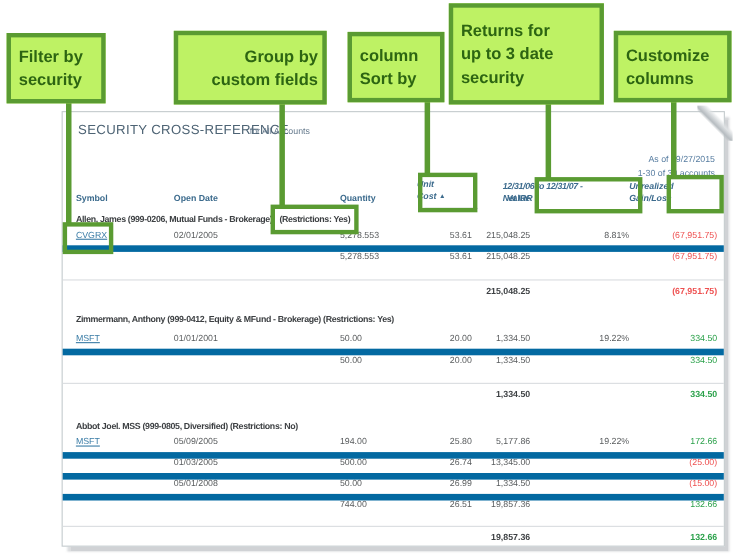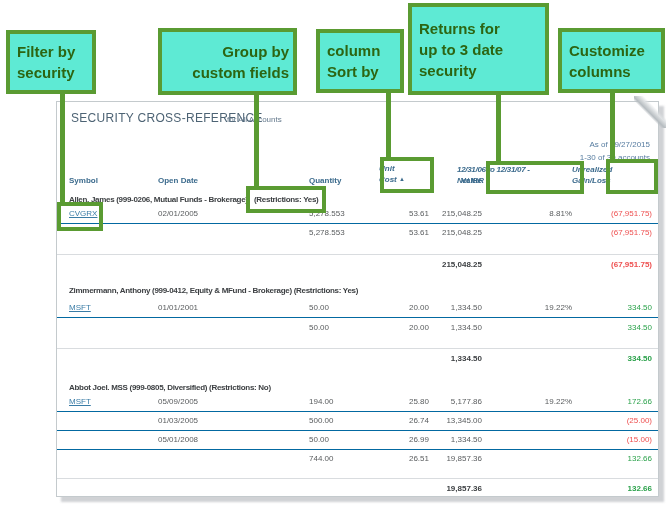--- a/index.html
+++ b/index.html
@@ -1,20 +1,20 @@
 <!DOCTYPE html>
 <html><head>
 <meta charset="utf-8">
 <style>
   html,body{margin:0;padding:0;background:#ffffff;}
   #stage{position:relative;width:670px;height:508px;background:#ffffff;overflow:hidden;
          font-family:"Liberation Sans",sans-serif;}
 
   
-  .callout{position:absolute;box-sizing:border-box;background:#5eead4;
+  .callout{position:absolute;box-sizing:border-box;background:#bef264;
            border:4px solid #5a9b32;color:#2d6512;font-weight:bold;font-size:15px;
            line-height:21px;display:flex;flex-direction:column;justify-content:center;
            padding:2px 4px 2px 7px;z-index:30;}
   .callout span{display:block;white-space:nowrap;}
   .cline{position:absolute;width:5px;background:#5a9b32;z-index:20;}
   .hl{position:absolute;box-sizing:border-box;border:4px solid #5a9b32;z-index:25;background:transparent;}
 
   
   .panel{position:absolute;left:56px;top:101px;width:603px;height:396px;background:#fff;
          border:1px solid #c4cacd;box-sizing:border-box;
@@ -37,21 +37,21 @@
   .cs{left:12px;}
   .cd{left:101px;}
   .cq{right:279px;width:70px;}
   .cc{right:229px;width:50px;text-align:right;}
   .cv{right:176px;width:72px;text-align:right;}
   .ci{right:86px;width:115px;text-align:right;}
   .cg{right:6px;width:80px;text-align:right;}
 
   .row{position:absolute;left:0;width:100%;height:18px;font-size:8px;color:#595c5e;}
   .row>div{position:absolute;top:0;line-height:18px;}
-  .row.b{border-bottom:1px solid #0369a1;}
+  .row.b{border-bottom:6px solid #0369a1;}
   .row.bold{font-weight:bold;color:#3d4043;}
   .ghdr{position:absolute;left:0;width:100%;height:18px;font-size:8px;font-weight:bold;
         color:#3d4043;letter-spacing:-0.3px;}
   .ghdr span{position:absolute;top:0;line-height:18px;white-space:nowrap;text-align:center;}
   .gsep{position:absolute;left:0;width:100%;height:1px;background:#d9dcdf;}
   .neg{color:#ee5050;}
   .pos{color:#2aa14a;}
   .lnk{color:#3a7ca6;text-decoration:underline;cursor:pointer;}
   .ihdr{letter-spacing:-0.3px;}
 </style>

